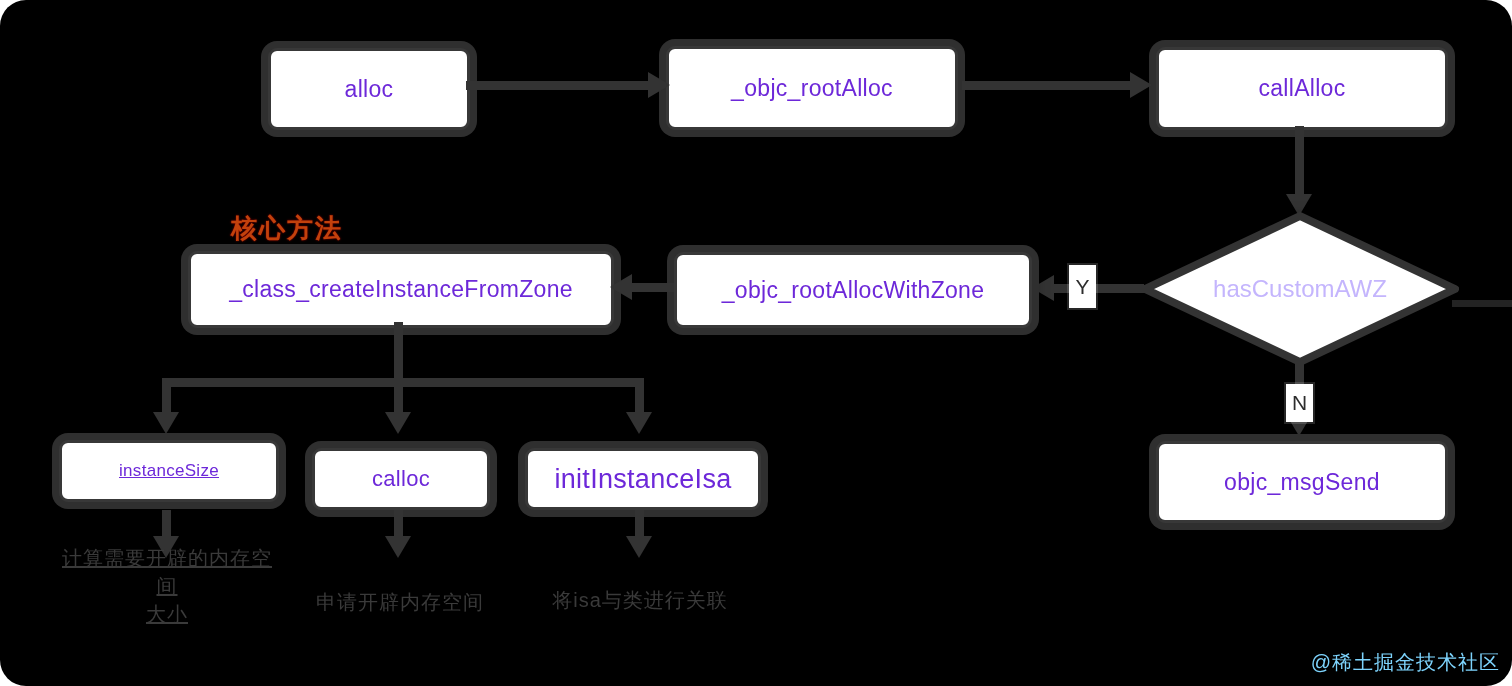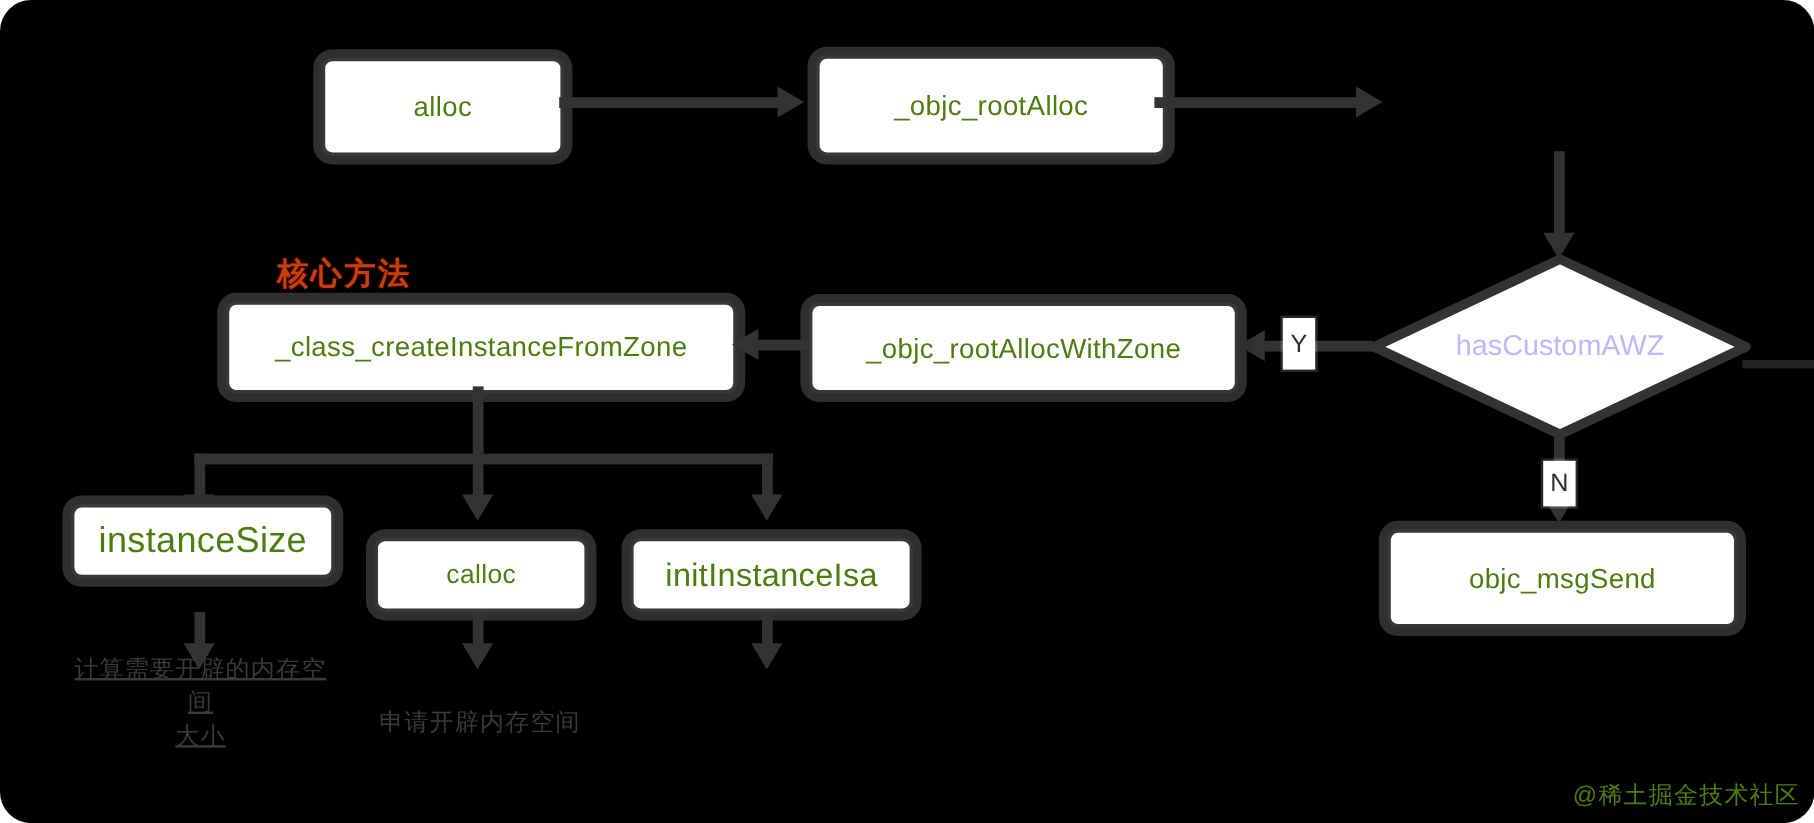--- a/index.html
+++ b/index.html
@@ -9,21 +9,21 @@
   html,body{margin:0;padding:0;background:#ffffff;}
   .stage{
     position:relative;width:1512px;height:686px;background:#000000;
     border-radius:26px;overflow:hidden;
     font-family:"Liberation Sans","DejaVu Sans",sans-serif;
   }
   .node{
     position:absolute;background:#ffffff;border:3px solid #383838;
     box-shadow:0 0 0 7px #2f2f2f, 0 10px 16px rgba(0,0,0,.55);
     border-radius:9px;display:flex;align-items:center;justify-content:center;
-    color:#4d7c0f;font-size:23px;letter-spacing:.3px;
+    color:#6d28d9;font-size:23px;letter-spacing:.3px;
   }
   .hline,.vline{position:absolute;background:var(--line);}
   .hline{height:9px;}
   .vline{width:9px;}
   .hline.faint{background:#232323;height:7px;}
   .ah{position:absolute;width:0;height:0;}
   .ah-r{border-top:13px solid transparent;border-bottom:13px solid transparent;border-left:22px solid var(--line);}
   .ah-l{border-top:13px solid transparent;border-bottom:13px solid transparent;border-right:22px solid var(--line);}
   .ah-d{border-left:13px solid transparent;border-right:13px solid transparent;border-top:22px solid var(--line);}
   .diamond-wrap{position:absolute;left:1140px;top:211px;width:320px;height:156px;}
@@ -40,31 +40,32 @@
   }
   .red-note{
     position:absolute;color:#c2410c;font-size:26px;font-weight:bold;
     letter-spacing:2px;text-shadow:0 0 2px #a00000;
   }
   .gray-note{
     position:absolute;color:var(--note);font-size:20px;line-height:28px;
     text-align:center;letter-spacing:1px;
   }
   .watermark{
-    position:absolute;right:12px;bottom:10px;color:#4d7c0f;font-size:20px;
+    position:absolute;right:12px;bottom:10px;color:#7dd3fc;font-size:20px;
     letter-spacing:1px;
   }
 </style>
 </head>
 <body>
 
 <div class="stage">
 
   <div class="node" style="left:268px;top:48px;width:196px;height:76px;">alloc</div>
-  <div class="node" style="left:680px;top:46px;width:286px;height:78px;">_objc_rootAlloc</div>
+  <div class="node" style="left:666px;top:46px;width:286px;height:78px;">_objc_rootAlloc</div>
+  <div class="node" style="left:1156px;top:47px;width:286px;height:77px;">callAlloc</div>
 
   <div class="hline" style="left:466px;top:81px;width:184px;"></div>
   <div class="ah ah-r" style="left:648px;top:72px;"></div>
 
   <div class="hline" style="left:962px;top:81px;width:170px;"></div>
   <div class="ah ah-r" style="left:1130px;top:72px;"></div>
 
   <div class="vline" style="left:1295px;top:126px;height:70px;"></div>
   <div class="ah ah-d" style="left:1286px;top:194px;"></div>
 
@@ -100,34 +101,35 @@
 
   <div class="vline" style="left:162px;top:378px;height:36px;"></div>
   <div class="ah ah-d" style="left:153px;top:412px;"></div>
 
   <div class="vline" style="left:394px;top:378px;height:36px;"></div>
   <div class="ah ah-d" style="left:385px;top:412px;"></div>
 
   <div class="vline" style="left:635px;top:378px;height:36px;"></div>
   <div class="ah ah-d" style="left:626px;top:412px;"></div>
 
-  <div class="node" style="left:59px;top:420px;width:214px;height:56px;font-size:30px;">instanceSize</div>
+  <div class="node" style="left:59px;top:440px;width:214px;height:56px;font-size:17px;text-decoration:underline;">instanceSize</div>
   <div class="node" style="left:312px;top:448px;width:172px;height:56px;font-size:22px;">calloc</div>
   <div class="node" style="left:525px;top:448px;width:230px;height:56px;font-size:27px;">initInstanceIsa</div>
 
   <div class="vline" style="left:162px;top:510px;height:28px;"></div>
   <div class="ah ah-d" style="left:153px;top:536px;"></div>
 
   <div class="vline" style="left:394px;top:510px;height:28px;"></div>
   <div class="ah ah-d" style="left:385px;top:536px;"></div>
 
   <div class="vline" style="left:635px;top:510px;height:28px;"></div>
   <div class="ah ah-d" style="left:626px;top:536px;"></div>
 
   <div class="gray-note" style="left:52px;top:544px;width:230px;text-decoration:underline;">
     <span>计算需要开辟的内存空间</span><br>
     <span>大小</span>
   </div>
   <div class="gray-note" style="left:315px;top:588px;width:170px;">申请开辟内存空间</div>
+  <div class="gray-note" style="left:525px;top:586px;width:230px;">将isa与类进行关联</div>
 
   <div class="watermark">@稀土掘金技术社区</div>
 
 </div>
 
 </body></html>

